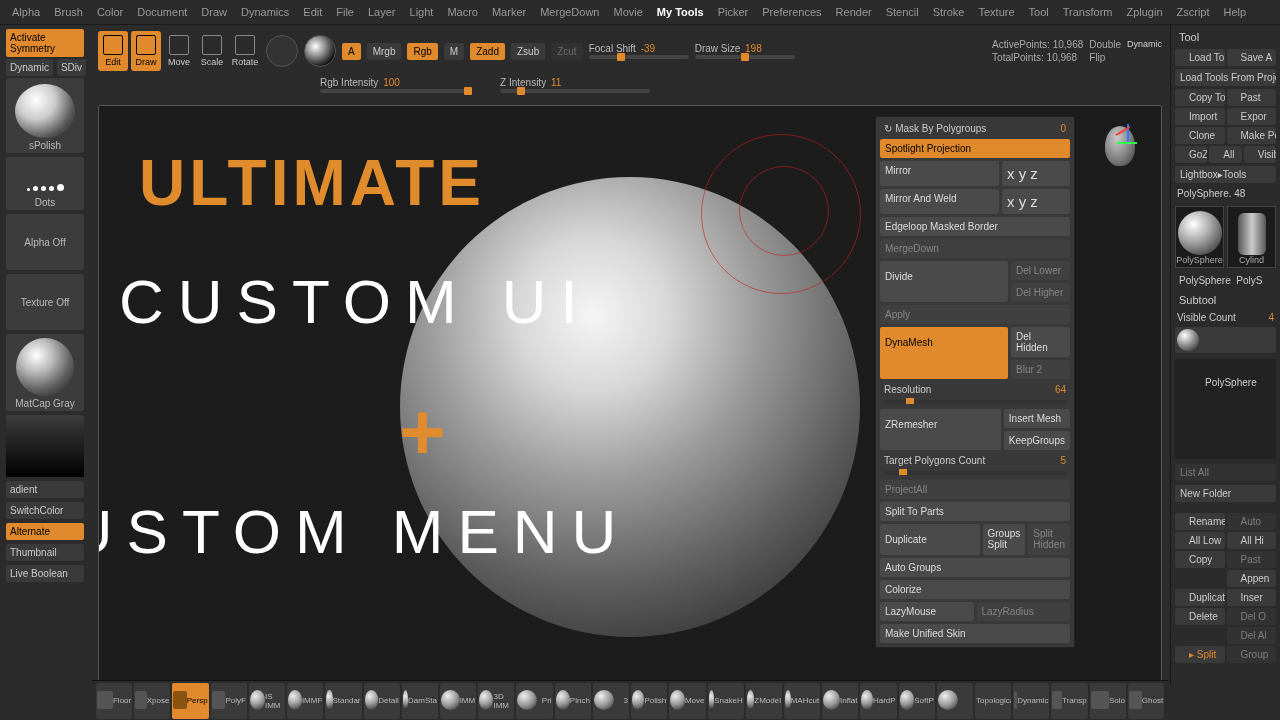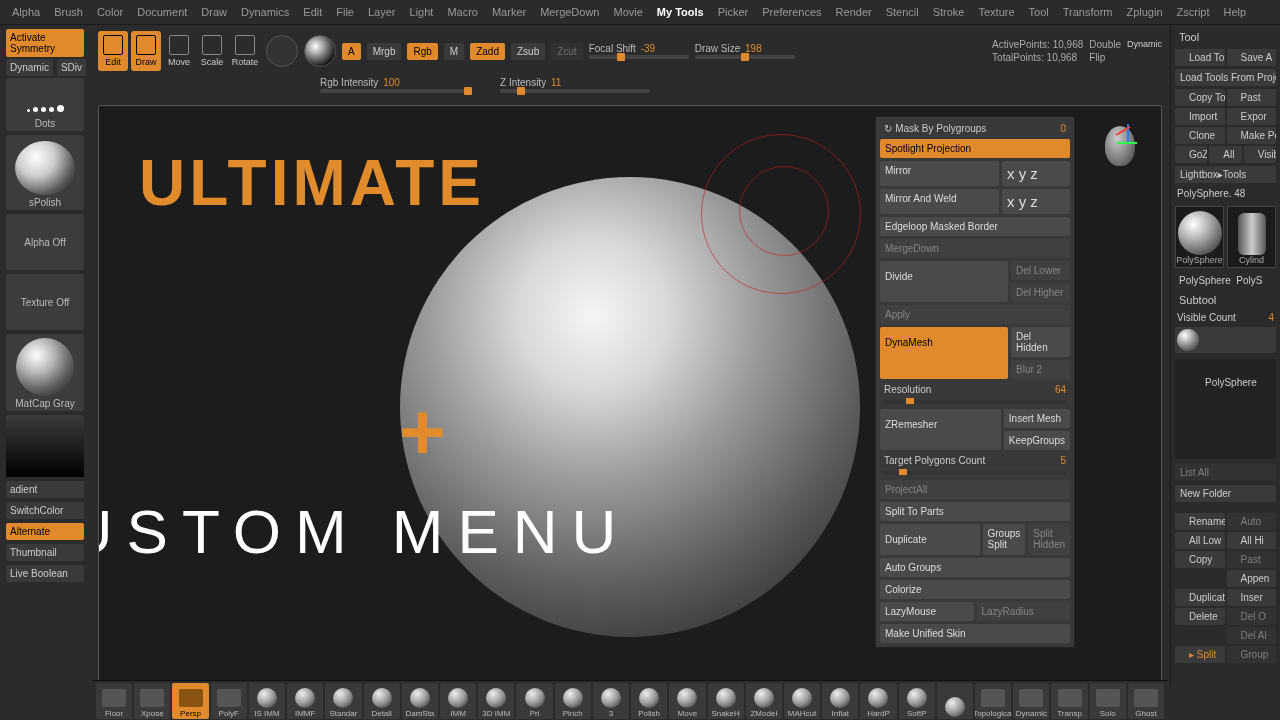--- a/index.html
+++ b/index.html
@@ -86,21 +86,21 @@
   .tool-thumb{flex:1;height:62px;background:#1b1b1b;border:1px solid #444;display:flex;flex-direction:column;align-items:center;justify-content:flex-end;font-size:9px;padding:2px;overflow:hidden;}
   .tool-thumb .sph{width:44px;height:44px;border-radius:50%;background:radial-gradient(circle at 35% 30%,#fff,#aaa 40%,#333 90%);}
   .tool-thumb .cyl{width:28px;height:42px;background:linear-gradient(90deg,#555,#ccc,#555);border-radius:6px;}
   .subtool-row{display:flex;align-items:center;gap:4px;background:#3a3a3a;margin:2px;padding:2px;border-radius:2px;}
   .subtool-row .mini{width:22px;height:22px;border-radius:50%;background:radial-gradient(circle at 35% 30%,#fff,#888 50%,#222);}
   .subtool-list{height:100px;background:#222;margin:2px;border-radius:2px;position:relative;}
   .subtool-list .lab{position:absolute;left:30px;top:18px;color:#ccc;}
 
   
   .bottom-shelf{position:absolute;left:92px;right:112px;bottom:0;height:40px;background:#2b2b2b;display:flex;align-items:center;gap:2px;padding:2px 4px;border-top:1px solid #111;overflow:hidden;}
-  .shelf-btn{width:40px;height:36px;background:#3a3a3a;border-radius:2px;display:flex;flex-direction:column;justify-content:flex-end;align-items:center;font-size:8px;color:#bbb;padding:1px;overflow:hidden;}
+  .shelf-btn{width:40px;height:36px;background:#3a3a3a;border-radius:2px;display:flex;justify-content:space-between;align-items:center;font-size:8px;color:#bbb;padding:1px;overflow:hidden;}
   .shelf-btn.orange{background:#e08a2d;color:#000;}
   .shelf-btn .sic{width:24px;height:18px;background:#555;border-radius:2px;margin-bottom:2px;}
   .shelf-btn.orange .sic{background:#8a5410;}
   .shelf-btn .sball{width:20px;height:20px;border-radius:50%;background:radial-gradient(circle at 35% 30%,#eee,#999 50%,#222);margin-bottom:1px;}
 </style>
 </head>
 <body>
 
 <div class="menubar" id="menubar">
     <span>Alpha</span>
@@ -133,32 +133,32 @@
 
 <div class="app">
 
   <div class="left-tray">
     <div class="orange-btn">Activate Symmetry</div>
     <div style="display:flex;gap:4px;margin:0 4px;">
       <div class="gray-btn" style="flex:1;margin:0;">Dynamic</div>
       <div class="gray-btn" style="flex:1;margin:0;">SDiv</div>
     </div>
     <div class="slot">
+        <div class="prev-sphere"></div>
+        <span>sPolish</span>
+      </div>
+    <div class="slot">
         <div class="dotswatch">
           <span></span>
           <span></span>
           <span></span>
           <span></span>
           <span></span>
         </div>
         <span>Dots</span>
-      </div>
-    <div class="slot">
-        <div class="prev-sphere"></div>
-        <span>sPolish</span>
       </div>
     <div class="slot alpha-swatch">
         <span>Alpha Off</span>
       </div>
     <div class="slot tex-swatch">
         <span>Texture Off</span>
       </div>
     <div class="slot">
         <div class="matcap-sphere"></div>
         <span>MatCap Gray</span>
@@ -250,20 +250,21 @@
       <div class="red-circle"></div>
       <div class="red-circle inner"></div>
       <div class="head-gizmo">
         <div class="gizmo-axis">
             <span></span>
           </div>
         <div class="head-silh"></div>
       </div>
 
       <div class="ov-ultimate">ULTIMATE</div>
+      <div class="ov-custom-ui">CUSTOM UI</div>
       <div class="ov-plus">+</div>
       <div class="ov-custom-menu">CUSTOM MENU</div>
 
       <div class="float-panel">
         <div class="fp-slider">
             <span>↻ <span>Mask By Polygroups</span></span>
             <span class="v">0</span>
           </div>
         <div class="fp-btn orange">Spotlight Projection</div>
         <div class="fprow">

